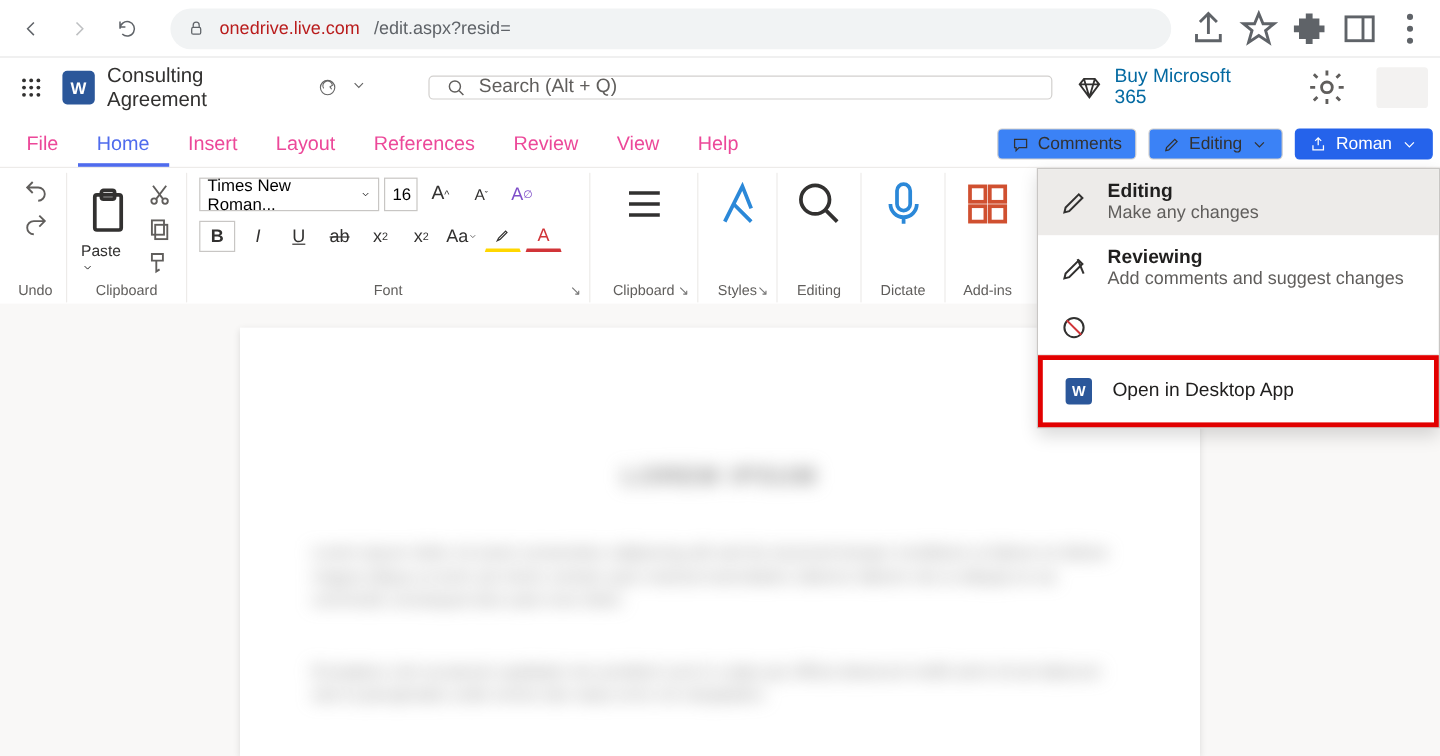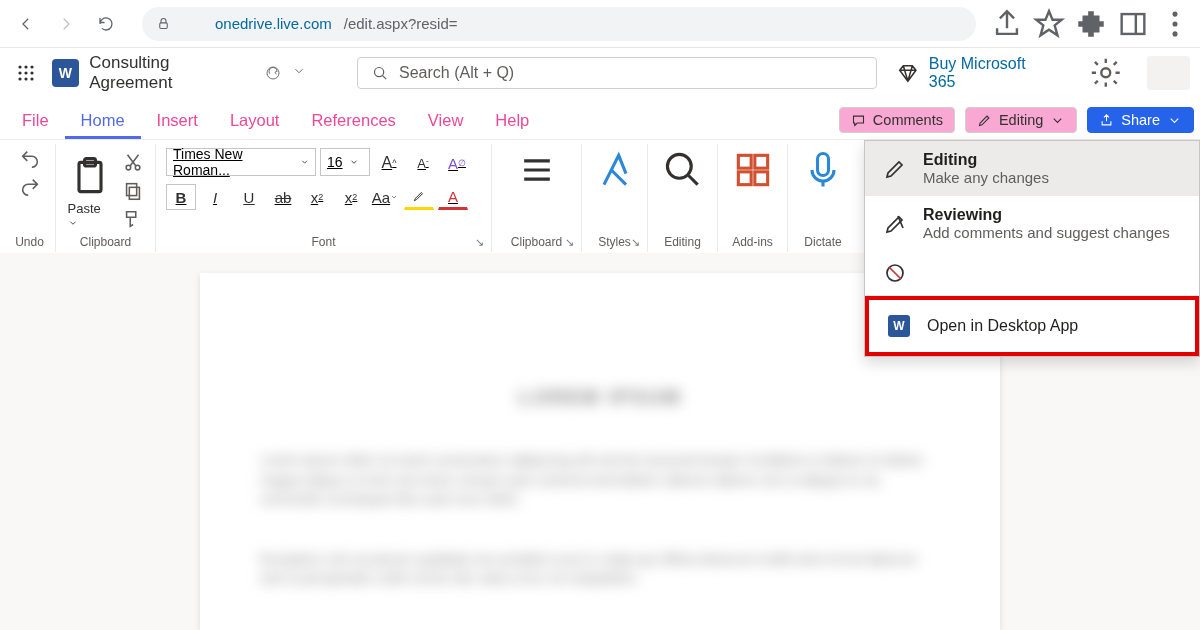--- a/index.html
+++ b/index.html
@@ -3,60 +3,60 @@
 <meta charset="utf-8">
 <style>
   * { box-sizing: border-box; margin: 0; padding: 0; font-family: "Segoe UI", Arial, sans-serif; }
   body { width: 1200px; height: 630px; background: #fff; overflow: hidden; position: relative; }
 
   
   .browser-bar { height: 48px; display: flex; align-items: center; padding: 0 8px; gap: 4px; border-bottom: 1px solid #e6e6e6; }
   .nav-btn { width: 36px; height: 36px; display:flex; align-items:center; justify-content:center; color:#5f6368; border-radius:50%; }
   .nav-btn svg { width:18px; height:18px; }
   .addr-bar { flex:1; margin:0 10px 0 14px; height:34px; background:#f1f3f4; border-radius:17px; display:flex; align-items:center; padding:0 14px; gap:12px; color:#5f6368; font-size:15px; }
-  .addr-url { color:#0369a1;margin-left:32px; }
+  .addr-url { color:#b91c1c; }
   .right-icons { display:flex; gap:8px; align-items:center; }
   .icon-btn { width:34px; height:34px; display:flex; align-items:center; justify-content:center; color:#5f6368; }
 
   
   .app-header { height:50px; display:flex; align-items:center; padding:0 10px; gap:10px; }
   .waffle { width:32px; height:32px; display:flex; align-items:center; justify-content:center; }
   .word-logo { width:28px; height:28px; background:#2b579a; border-radius:4px; display:flex; align-items:center; justify-content:center; color:#fff; font-weight:bold; font-size:14px; }
   .doc-title { font-size:17px; color:#323130; }
   .saved-icon { width:18px; height:18px; color:#666; display:flex; align-items:center; justify-content:center;}
   .title-chev { color:#666; }
-  .search-box { flex:0 0 520px; height:32px; margin-left:41px; border:1px solid #d2d0ce; border-radius:4px; display:flex; align-items:center; gap:10px; padding:0 14px; color:#605e5c; font-size:16px; }
+  .search-box { flex:0 0 520px; height:20px; margin-left:41px; border:1px solid #d2d0ce; border-radius:4px; display:flex; align-items:center; gap:10px; padding:0 14px; color:#605e5c; font-size:16px; }
   .header-spacer { flex:1; }
   .buy365 { display:flex; align-items:center; gap:10px; font-size:16px; color:#0369a1; }
   .diamond { width:22px; height:22px; color:#323130; }
   .gear { margin-left:24px; color:#605e5c; }
   .avatar-ph { width:44px; height:34px; background:#f3f2f1; border-radius:3px; margin-left:14px; }
 
   
   .tabs-row { height:42px; display:flex; align-items:flex-end; border-bottom:1px solid #edebe9; padding:0 6px; }
   .tabs-left { display:flex; align-items:flex-end; gap:0; }
   .tab { padding:9px 16px; font-size:16.5px; color:#ec4899; cursor:pointer; }
   .tab.active { color:#4f6bed; border-bottom:3px solid #4f6bed; font-weight:400; padding-bottom:6px; }
   .tabs-right { margin-left:auto; display:flex; align-items:center; gap:10px; padding-bottom:6px; }
-  .pill-btn { display:flex; align-items:center; gap:7px; border:1px solid #d2d0ce; border-radius:4px; padding:4px 11px; font-size:14.5px; color:#323130; background:#f9a8d4; }
+  .pill-btn { display:flex; align-items:center; gap:7px; border:1px solid #d2d0ce; border-radius:4px; padding:4px 11px; font-size:14.5px; color:#323130; background:#3b82f6; }
   .pill-btn.share { background:#2563eb; border-color:#2563eb; color:#fff; }
   .pill-btn svg { width:15px; height:15px; }
 
   
   .ribbon { height:112px; background:#fff; border-bottom: 0px solid #edebe9; display:flex; padding:4px 4px 0 4px; }
   .rgroup { display:flex; flex-direction:column; align-items:center; justify-content:space-between; border-right:1px solid #edebe9; padding:4px 10px 2px 10px; position:relative; }
   .rgroup:last-child { border-right:none; }
   .grp-label { font-size:12px; color:#605e5c; line-height:16px; }
   .rgroup .grp-body { display:flex; align-items:center; gap:6px; flex:1; }
   .vbox { display:flex; flex-direction:column; align-items:flex-start; gap:2px; }
   .big-icon { width:44px; height:44px; display:flex; align-items:center; justify-content:center; color:#323130; }
   .tiny { font-size:13px; color:#323130; }
   .mini { width:22px; height:22px; display:flex; align-items:center; justify-content:center; color:#605e5c; font-size:14px; }
   .font-sel { border:1px solid #c8c6c4; height:28px; padding:0 6px; display:flex; align-items:center; font-size:14px; gap:6px; background:#fff; }
-  .fmt-row { display:flex; align-items:flex-end; gap:4px;text-decoration:underline; }
+  .fmt-row { display:flex; align-items:center; gap:4px; }
   .fmt-btn { width:30px; height:26px; border:1px solid transparent; display:flex; align-items:center; justify-content:center; font-size:15px; color:#323130; }
   .fmt-btn.boxed { border:1px solid #c8c6c4; }
   .fmt-btn.red { color:#d13438; border-bottom:3px solid #d13438; height:26px; }
   .fmt-btn.yellow { border-bottom:3px solid #ffd700; height:26px; }
   .launcher { position:absolute; right:3px; bottom:3px; width:13px; height:13px; color:#777; font-size:11px; }
   .undo-col { display:flex; flex-direction:column; align-items:center; gap:6px; width:40px; }
 
   
   .dropdown { position:absolute; right:0; top:0; width:336px; background:#fff; border:1px solid #c8c6c4; box-shadow:0 6px 14px rgba(0,0,0,.15); z-index:100; }
   .dd-item { display:flex; align-items:center; gap:16px; padding:10px 18px; cursor:pointer; }
@@ -192,20 +192,21 @@
   <div class="avatar-ph"></div>
 </div>
 
 <div class="tabs-row">
   <div class="tabs-left">
     <div class="tab">File</div>
     <div class="tab active">Home</div>
     <div class="tab">Insert</div>
     <div class="tab">Layout</div>
     <div class="tab">References</div>
+    <div class="tab">Review</div>
     <div class="tab">View</div>
     <div class="tab">Help</div>
   </div>
   <div class="tabs-right">
     <div class="pill-btn">
       <svg viewBox="0 0 24 24">
           <path d="M4 5h16v11H10l-4 4v-4H4z"></path>
         </svg>
       <span>Comments</span>
     </div>
@@ -215,21 +216,21 @@
         </svg>
       <span>Editing</span>
       <svg viewBox="0 0 24 24" width="12" height="12">
           <path d="M6 9l6 6 6-6"></path>
         </svg>
     </div>
     <div class="pill-btn share">
       <svg viewBox="0 0 24 24" style="stroke:#fff">
           <path d="M12 3v10M8 7l4-4 4 4M5 13v6h14v-6"></path>
         </svg>
-      <span>Share</span>
+      <span>Roman</span>
       <svg viewBox="0 0 24 24" width="12" height="12" style="stroke:#fff">
           <path d="M6 9l6 6 6-6"></path>
         </svg>
     </div>
   </div>
 </div>
 
 <div class="ribbon-host">
 <div class="ribbon">
 
@@ -289,21 +290,21 @@
 
   <div class="rgroup" style="width:336px">
     <div class="grp-body" style="flex-direction:column;align-items:flex-start;gap:8px;width:100%">
       <div class="fmt-row">
         <div class="font-sel" style="width:150px">
               <span>Times New Roman...</span>
               <svg width="10" height="10" viewBox="0 0 24 24">
                 <path d="M6 9l6 6 6-6"></path>
               </svg>
             </div>
-        <div class="font-sel" style="width:50px">
+        <div class="font-sel" style="width:28px">
               <span>16</span>
               <svg width="10" height="10" viewBox="0 0 24 24">
                 <path d="M6 9l6 6 6-6"></path>
               </svg>
             </div>
         <div class="fmt-btn" style="font-size:16px">A<sup style="font-size:9px">^</sup></div>
         <div class="fmt-btn" style="font-size:13px">A<sup style="font-size:8px">ˇ</sup></div>
         <div class="fmt-btn" style="color:#7f4fc9">A<span style="font-size:9px">∅</span></div>
       </div>
       <div class="fmt-row">
@@ -368,41 +369,41 @@
               <path d="M20 20l-5-5"></path>
             </svg>
           </div>
     </div>
     <span class="grp-label">Editing</span>
   </div>
 
   <div class="rgroup" style="width:70px">
     <div class="grp-body vbox">
       <div class="big-icon">
+            <svg viewBox="0 0 24 24" style="stroke:#2b88d8">
+              <rect x="9" y="3" width="6" height="12" rx="3"></rect>
+              <path d="M6 12a6 6 0 0 0 12 0M12 18v3"></path>
+            </svg>
+          </div>
+    </div>
+    <span class="grp-label">Dictate</span>
+  </div>
+
+  <div class="rgroup" style="width:70px">
+    <div class="grp-body vbox">
+      <div class="big-icon">
             <svg viewBox="0 0 24 24" style="stroke:#d05030">
               <rect x="4" y="4" width="7" height="7"></rect>
               <rect x="13" y="4" width="7" height="7"></rect>
               <rect x="4" y="13" width="7" height="7"></rect>
               <rect x="13" y="13" width="7" height="7"></rect>
             </svg>
           </div>
     </div>
     <span class="grp-label">Add-ins</span>
-  </div>
-
-  <div class="rgroup" style="width:70px">
-    <div class="grp-body vbox">
-      <div class="big-icon">
-            <svg viewBox="0 0 24 24" style="stroke:#2b88d8">
-              <rect x="9" y="3" width="6" height="12" rx="3"></rect>
-              <path d="M6 12a6 6 0 0 0 12 0M12 18v3"></path>
-            </svg>
-          </div>
-    </div>
-    <span class="grp-label">Dictate</span>
   </div>
 
 </div>
 
 <div class="dropdown" style="top:0;">
   <div class="dd-item selected">
     <div class="dd-ico">
           <svg viewBox="0 0 24 24">
             <path d="M4 20l1-4L16 5l3 3L8 19z"></path>
           </svg>

